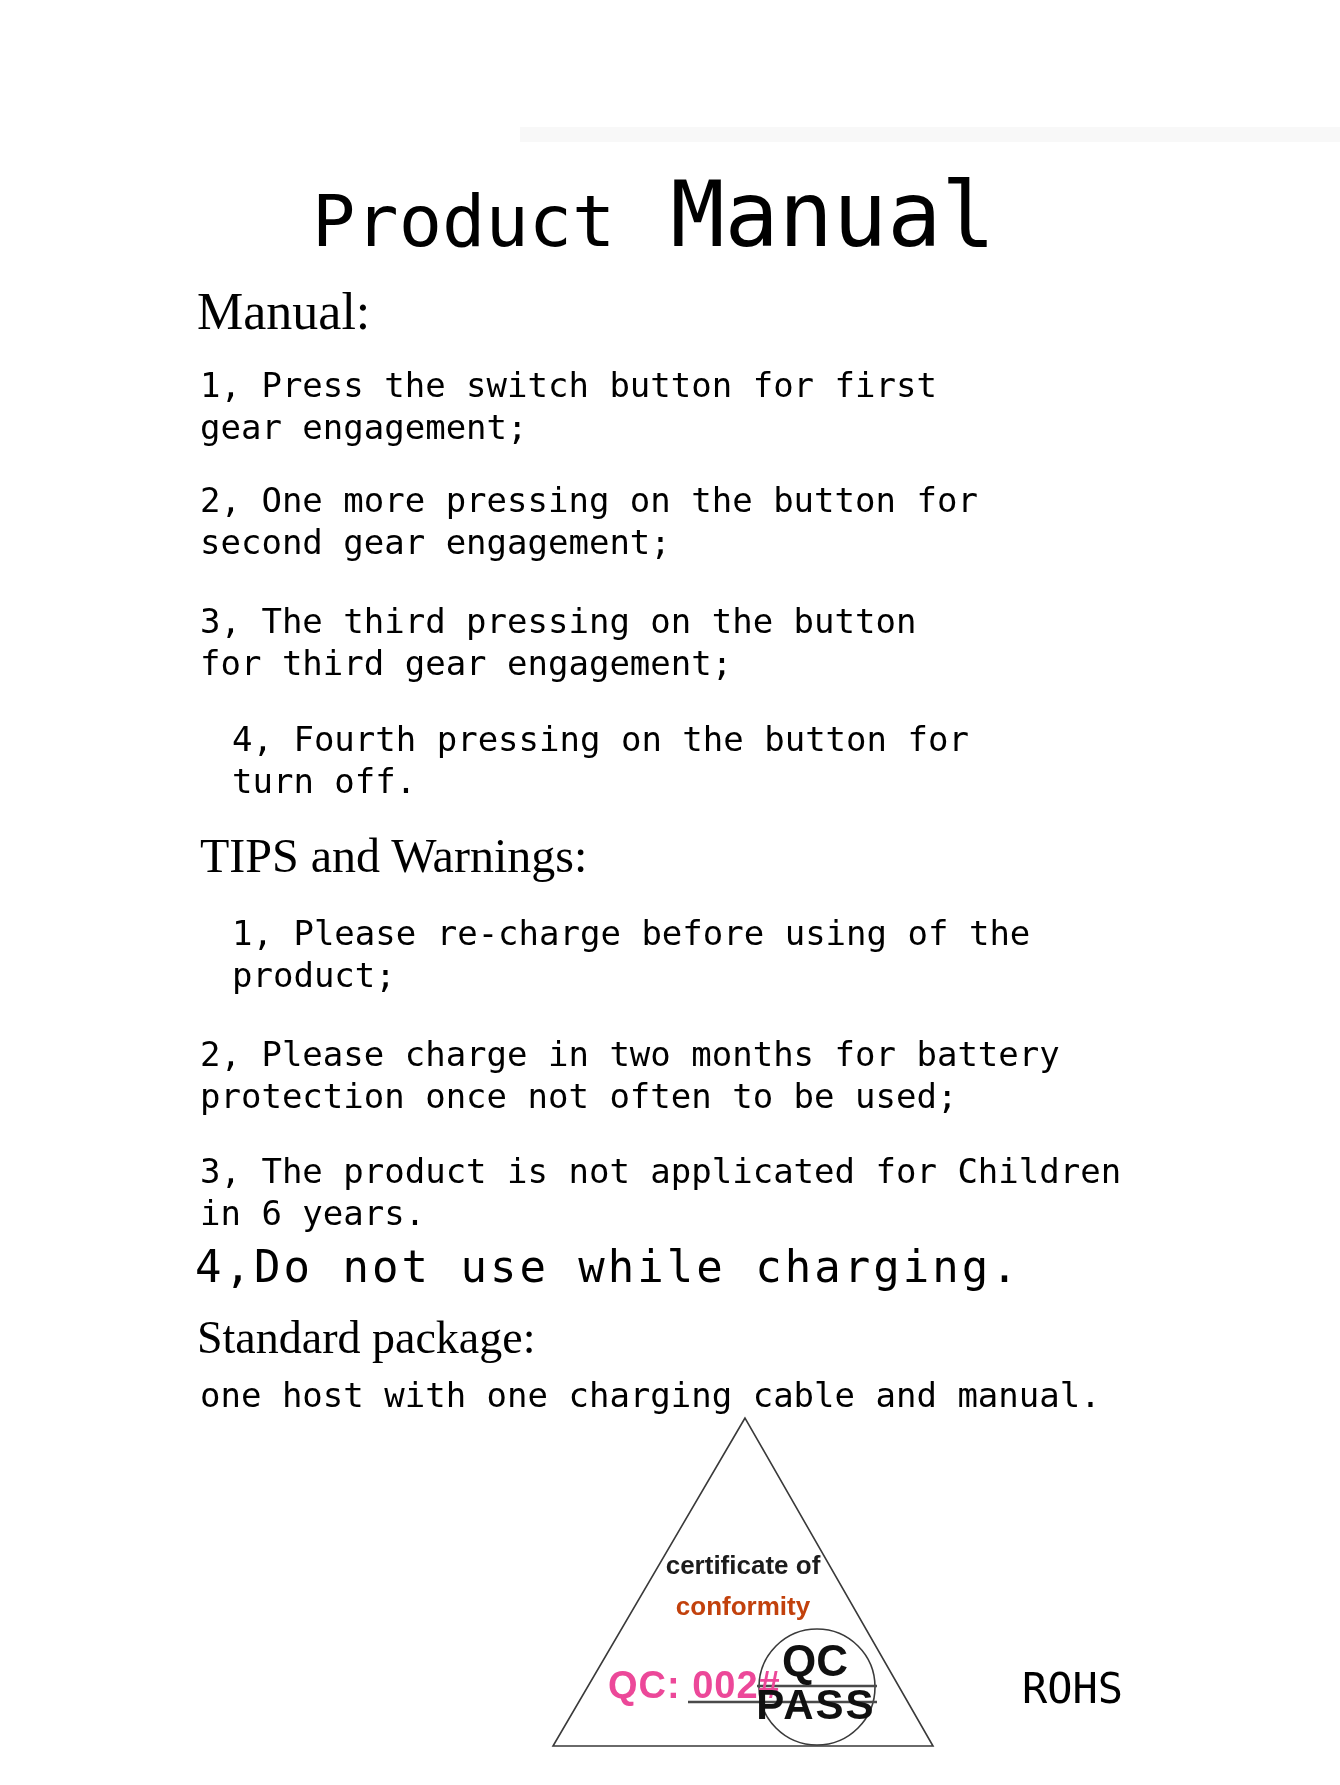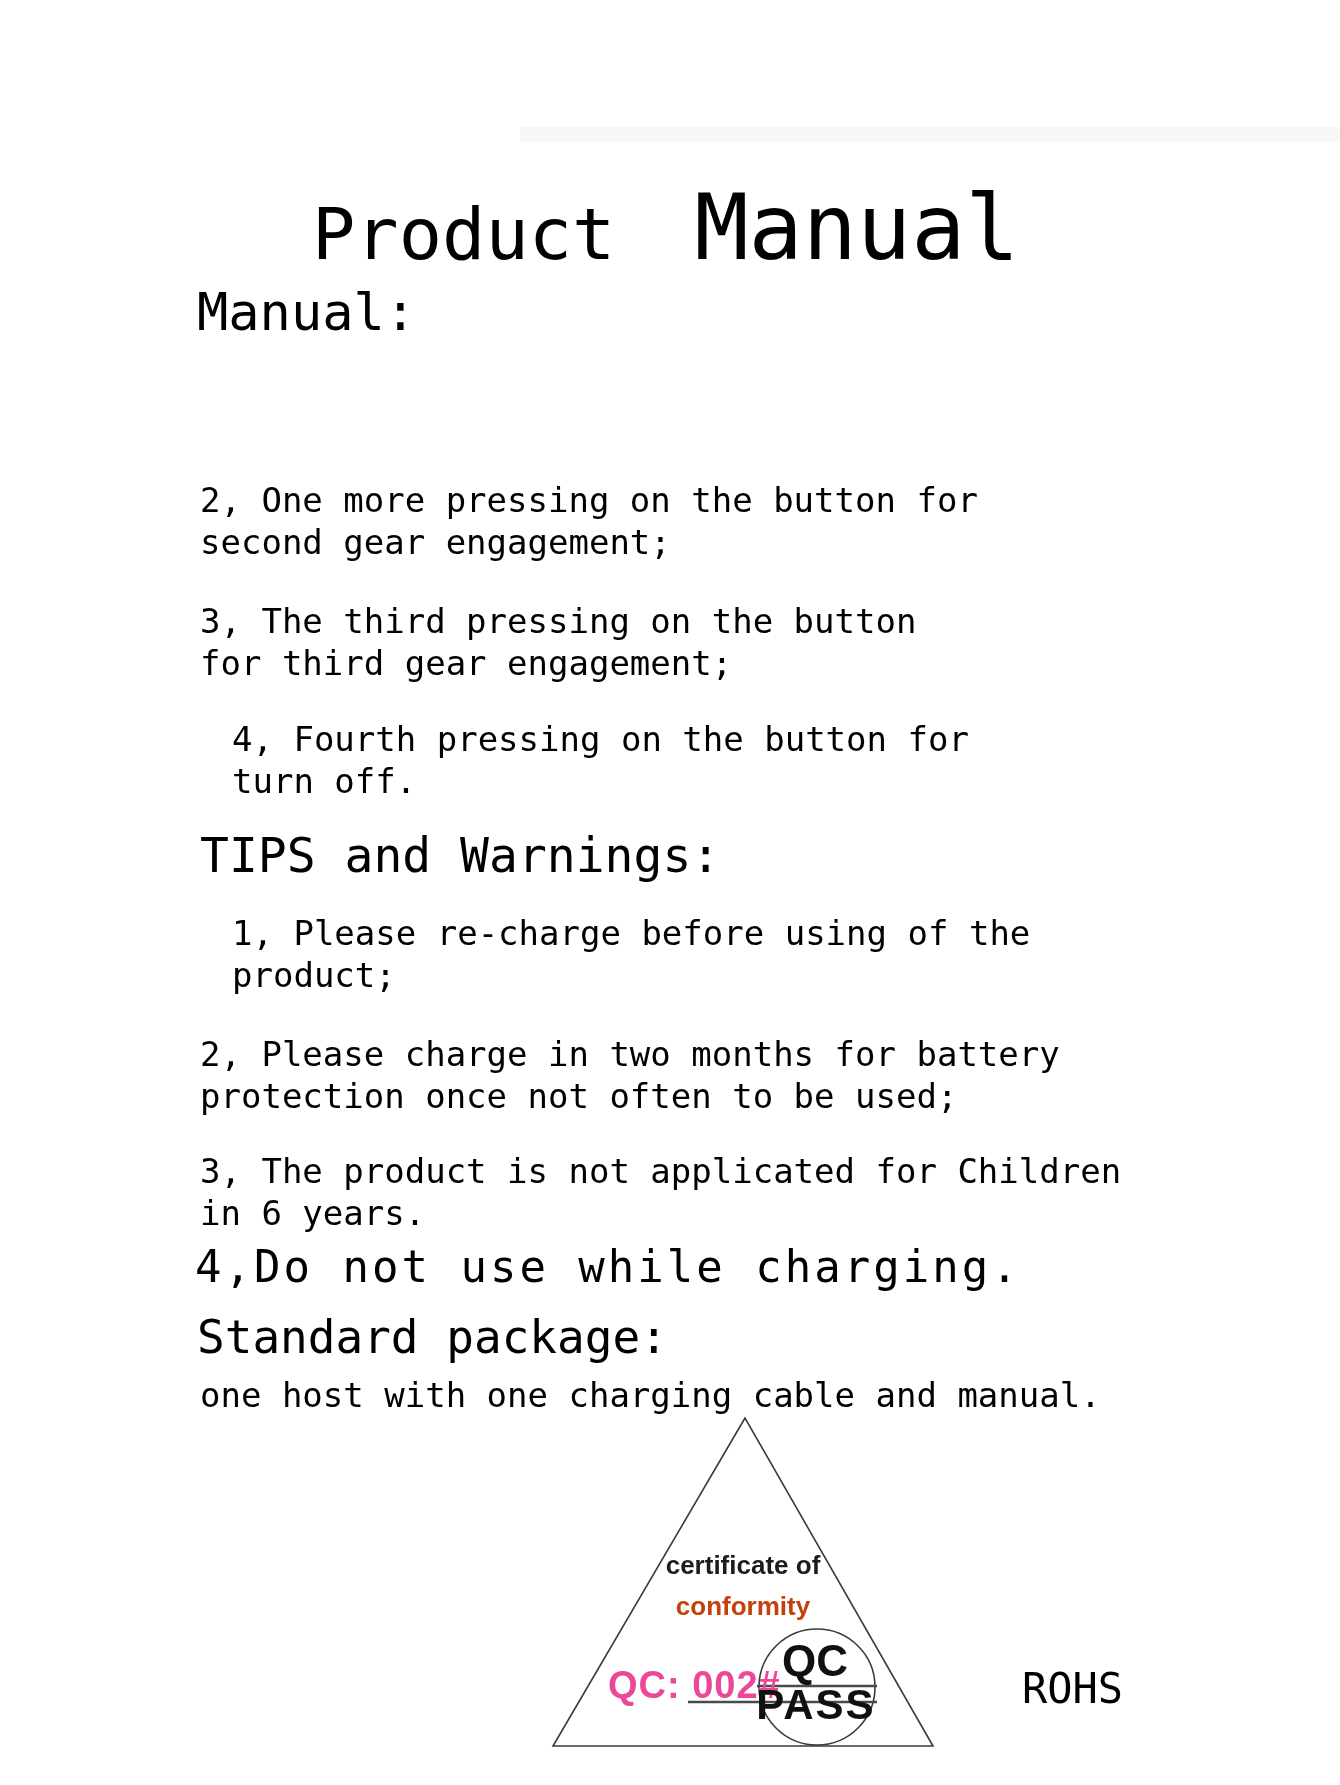--- a/index.html
+++ b/index.html
@@ -11,27 +11,27 @@
     overflow: hidden;
     font-family: "DejaVu Sans Mono", monospace;
     color: #000000;
   }
   .abs { position: absolute; }
   .scan-band {
     left: 520px; top: 127px; width: 820px; height: 15px;
     background: #f8f8f8;
   }
   .title-row {
-    left: 312px; top: 183px;
-    display: flex; align-items: baseline; column-gap: 79px;
+    left: 312px; top: 170px;
+    display: flex; align-items: baseline; column-gap: 55px;
     white-space: nowrap; line-height: 1;
   }
   .title-word1 { font-size: 72px; }
   .title-word2 { font-size: 90px; }
-  .heading { line-height: 1.2; white-space: nowrap; }
+  .heading { line-height: 1.2; white-space: nowrap; font-family: Liberation Serif, serif; }
   .h-manual   { left: 197px; top: 281px;  font-size: 52px; }
   .h-tips     { left: 200px; top: 827px;  font-size: 48px; }
   .h-package  { left: 197px; top: 1310px; font-size: 46px; }
   .para {
     left: 200px;
     font-size: 34px; line-height: 42px;
     white-space: pre-wrap; width: 1050px;
   }
   .p-m1 { top: 364px; }
   .p-m2 { top: 479px; }
@@ -68,20 +68,22 @@
 <div id="page">
 
   <div class="abs scan-band"></div>
 
   <div class="abs title-row">
     <span class="title-word1">Product</span>
     <span class="title-word2">Manual</span>
   </div>
 
   <div class="abs heading h-manual">Manual:</div>
+  <div class="abs para p-m1">1, Press the switch button for first
+gear engagement;</div>
   <div class="abs para p-m2">2, One more pressing on the button for
 second gear engagement;</div>
   <div class="abs para p-m3">3, The third pressing on the button
 for third gear engagement;</div>
   <div class="abs para p-m4">4, Fourth pressing on the button for
 turn off.</div>
 
   <div class="abs heading h-tips">TIPS and Warnings:</div>
   <div class="abs para p-t1">1, Please re-charge before using of the
 product;</div>

